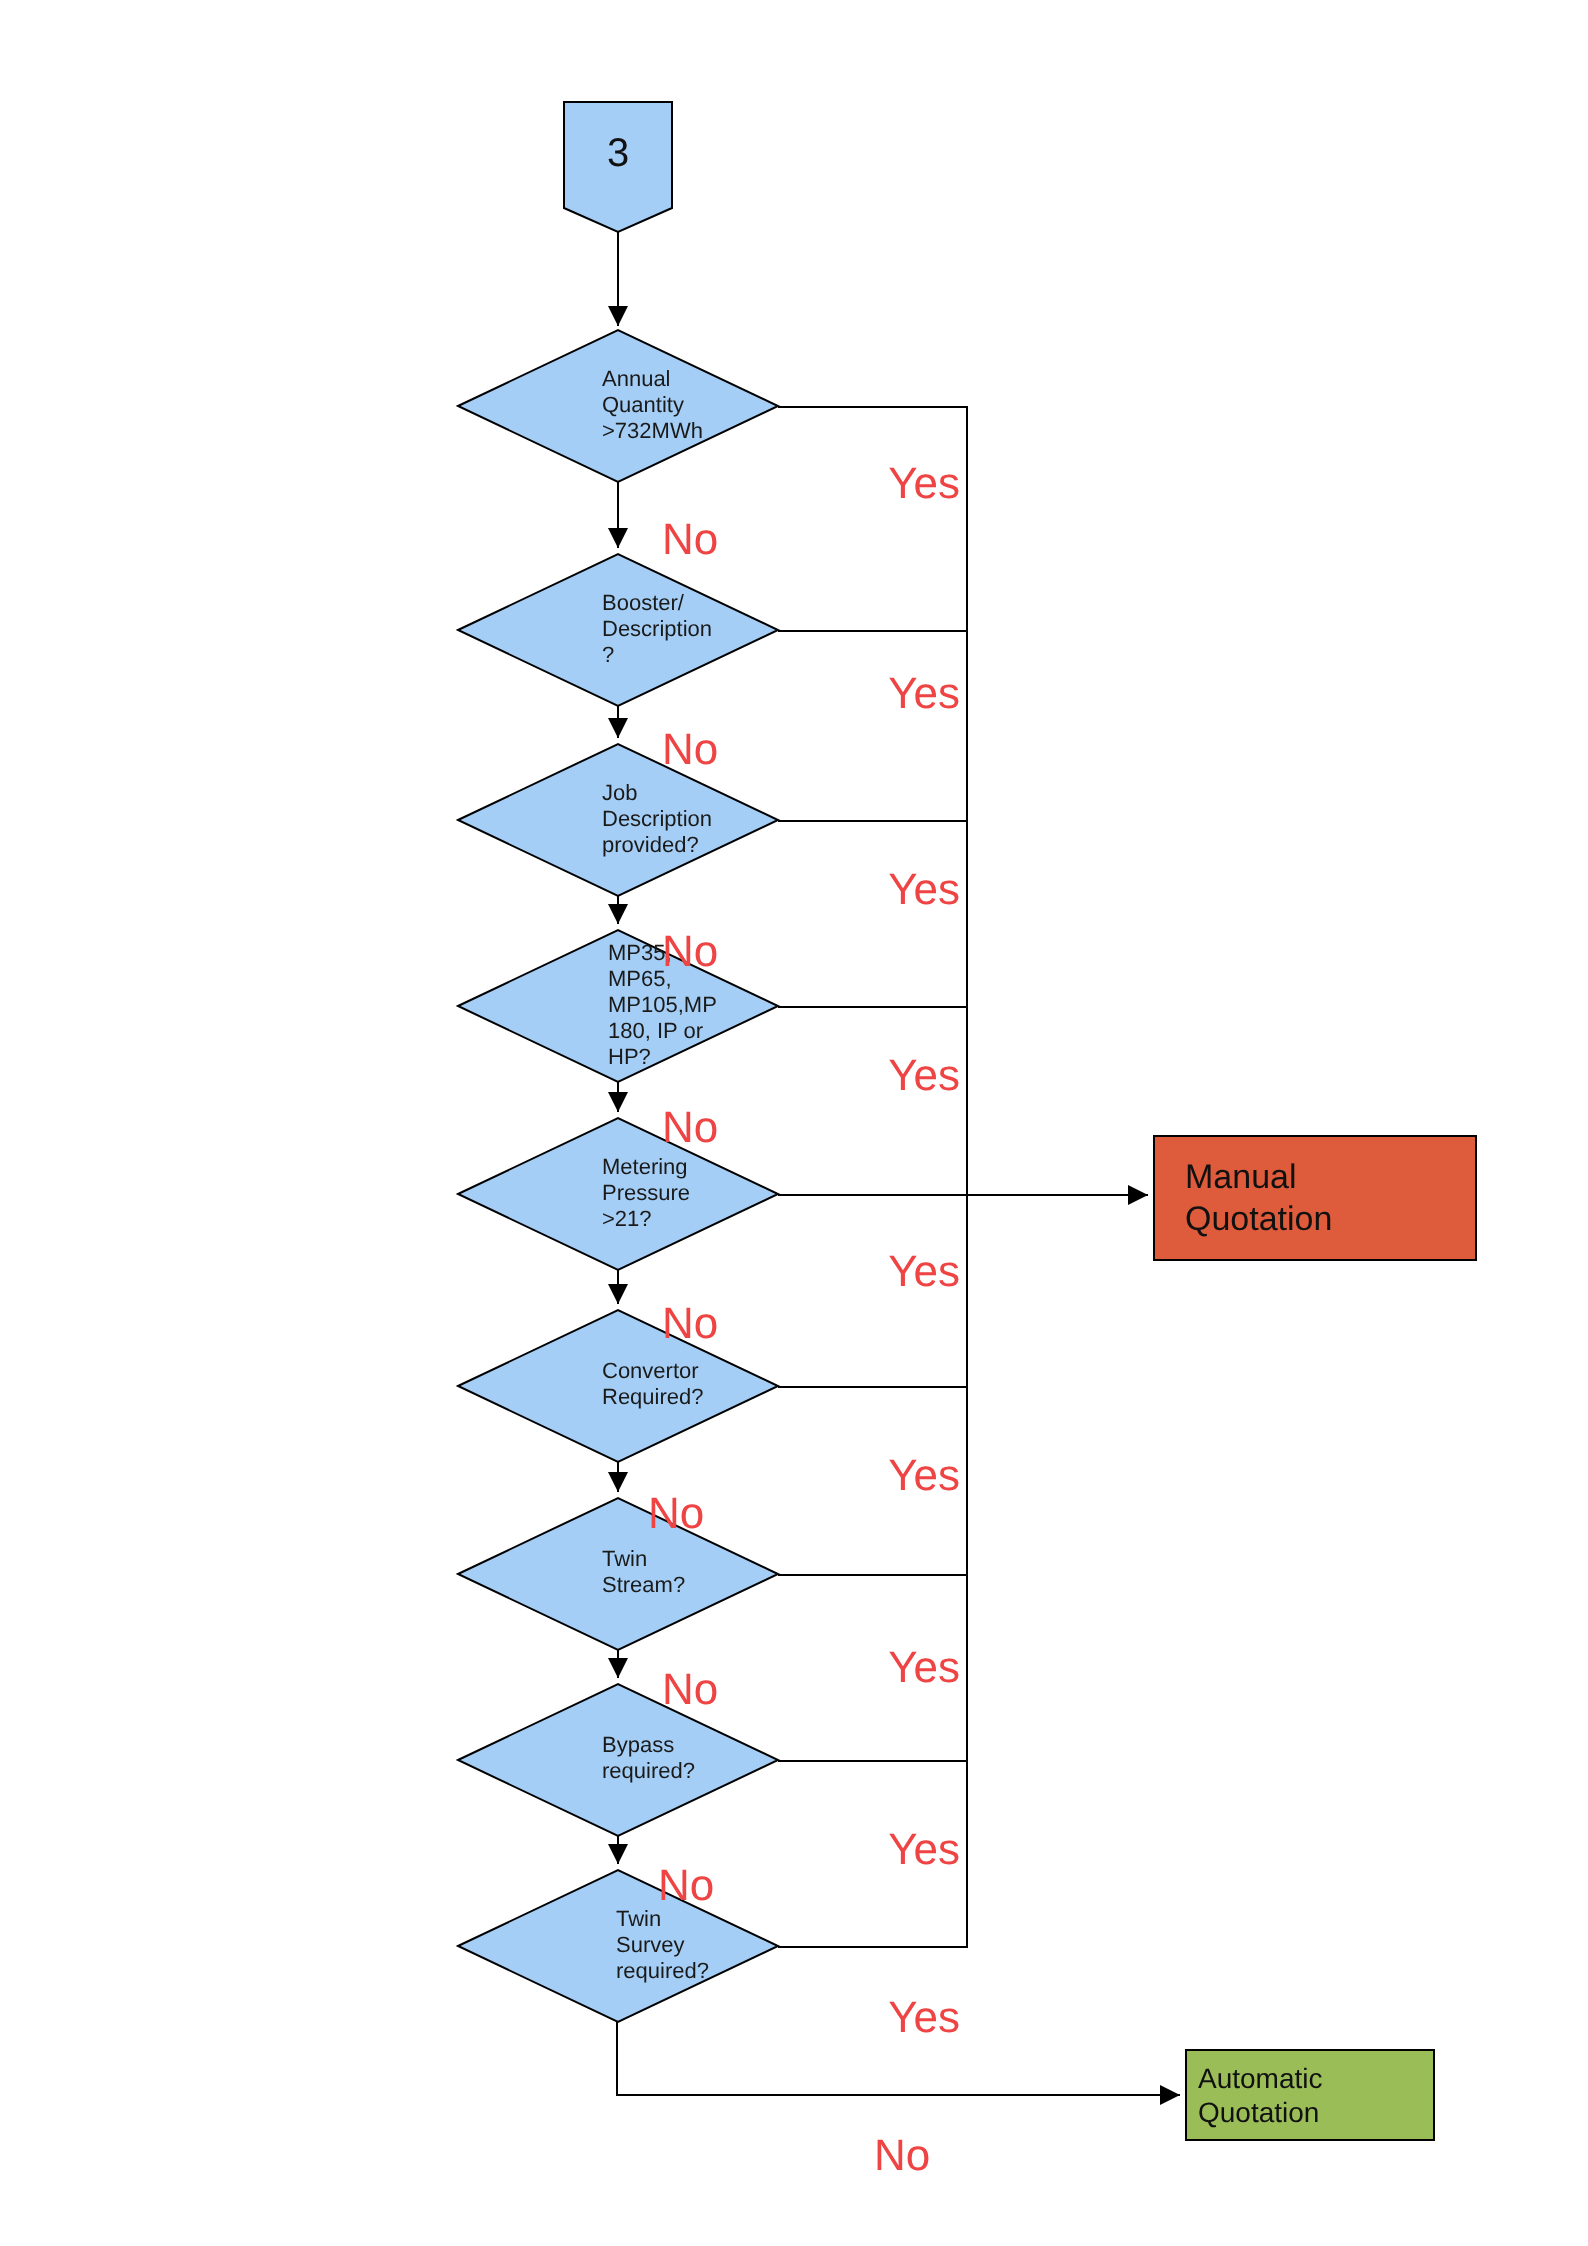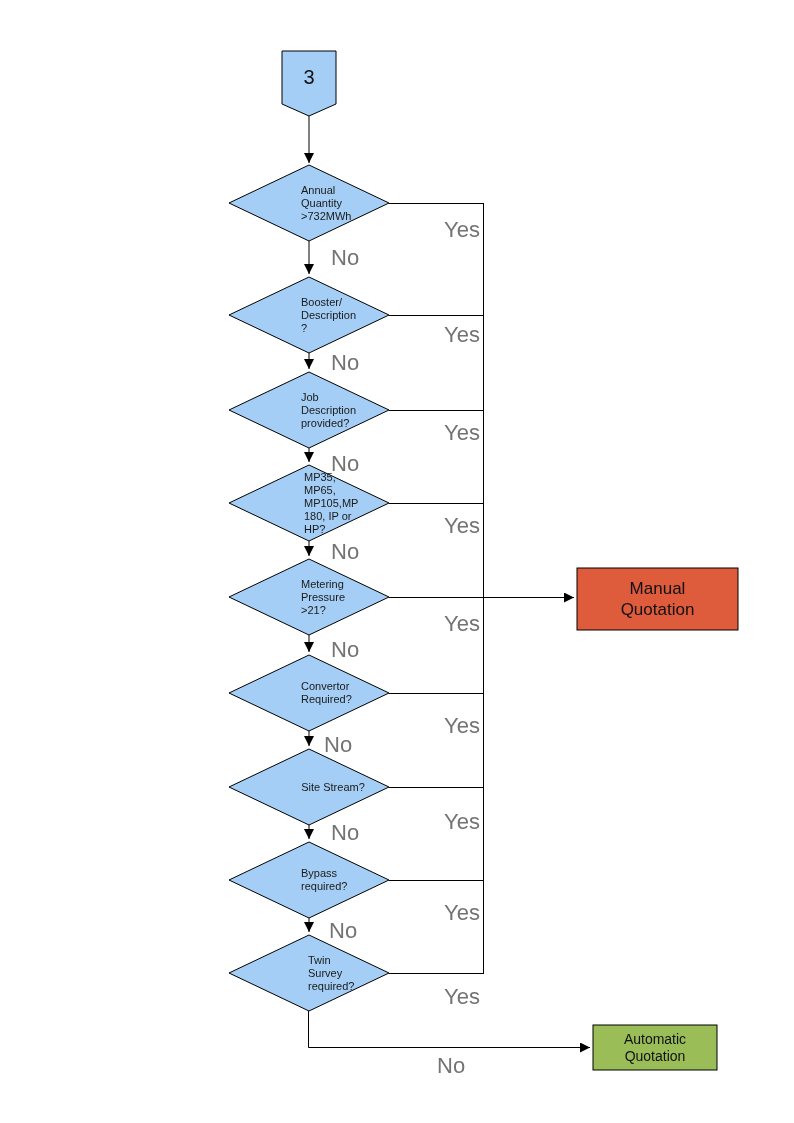--- a/index.html
+++ b/index.html
@@ -41,34 +41,34 @@
     line-height: 13px;
     color: #1a1a1a;
     margin-left: 24px;
   }
   .w64 { width: 64px; }
   .w58 { width: 58px; }
   .w50 { width: 50px; }
   .breakall { overflow-wrap: anywhere; word-break: break-word; }
   .branch {
     font-size: 22px;
-    color: #737373;
+    color: #ef4444;
+    margin-top: 12px;
   }
   .yes {
     width: 72px;
     text-align: right;
   }
   .no {
     text-align: left;
   }
   .outcome {
     display: flex;
     align-items: center;
     justify-content: center;
-    text-align: center;
   }
   .outcome-manual {
     left: 577px;
     top: 568px;
     width: 161px;
     height: 62px;
     font-size: 17px;
     line-height: 21px;
   }
   .outcome-manual span { max-width: 130px; }
@@ -139,21 +139,21 @@
   </svg>
 
   <div class="overlay connector-label" style="left:282px; top:51px;">3</div>
 
   <div class="overlay dlabel w64" style="left:277px; top:165px;">Annual Quantity &gt;732MWh</div>
   <div class="overlay dlabel w64" style="left:277px; top:277px;">Booster/ Description ?</div>
   <div class="overlay dlabel w64" style="left:277px; top:372px;">Job Description provided?</div>
   <div class="overlay dlabel w58 breakall" style="left:280px; top:465px;">MP35, MP65, MP105,MP180, IP or HP?</div>
   <div class="overlay dlabel w64" style="left:277px; top:559px;">Metering Pressure &gt;21?</div>
   <div class="overlay dlabel w64" style="left:277px; top:655px;">Convertor Required?</div>
-  <div class="overlay dlabel w64" style="left:277px; top:749px;">Site Stream?</div>
+  <div class="overlay dlabel w64" style="left:277px; top:749px;">Twin Stream?</div>
   <div class="overlay dlabel w64" style="left:277px; top:842px;">Bypass required?</div>
   <div class="overlay dlabel w50" style="left:284px; top:935px;">Twin Survey required?</div>
 
   <div class="overlay branch yes" style="left:408px; top:217px;">Yes</div>
   <div class="overlay branch yes" style="left:408px; top:322px;">Yes</div>
   <div class="overlay branch yes" style="left:408px; top:420px;">Yes</div>
   <div class="overlay branch yes" style="left:408px; top:513px;">Yes</div>
   <div class="overlay branch yes" style="left:408px; top:611px;">Yes</div>
   <div class="overlay branch yes" style="left:408px; top:713px;">Yes</div>
   <div class="overlay branch yes" style="left:408px; top:809px;">Yes</div>

